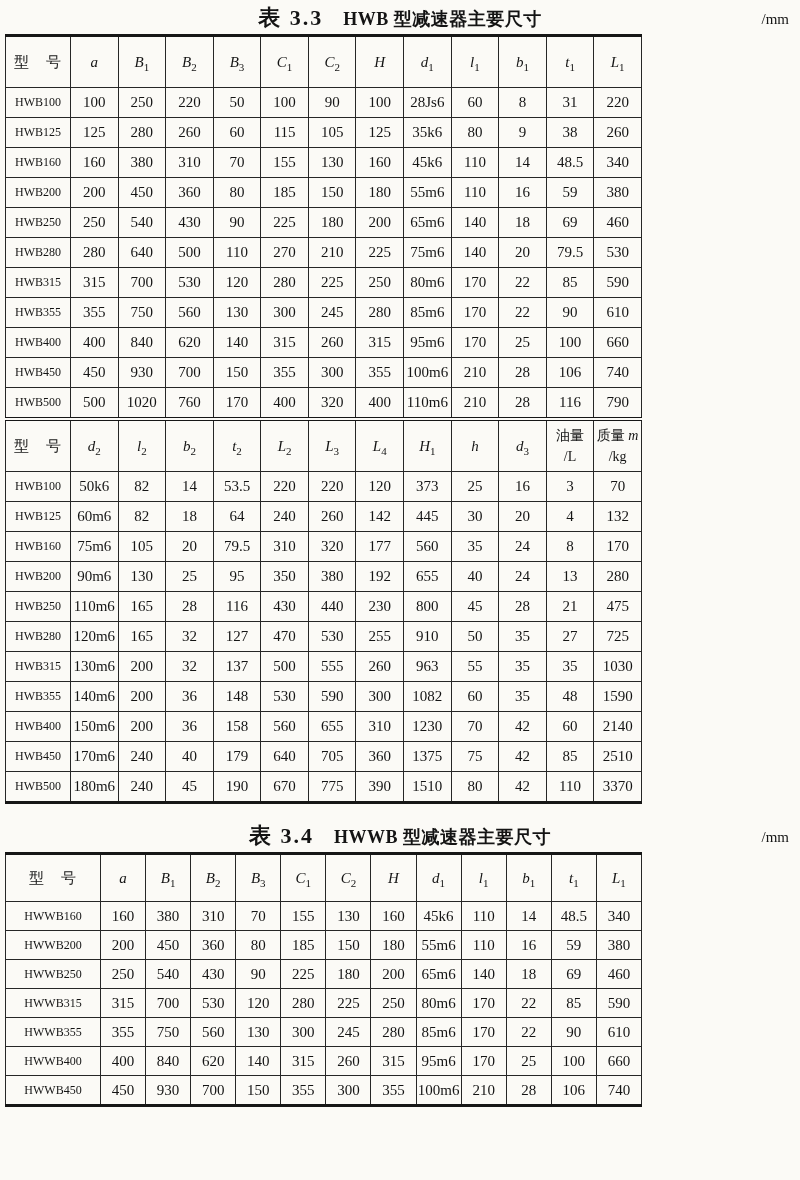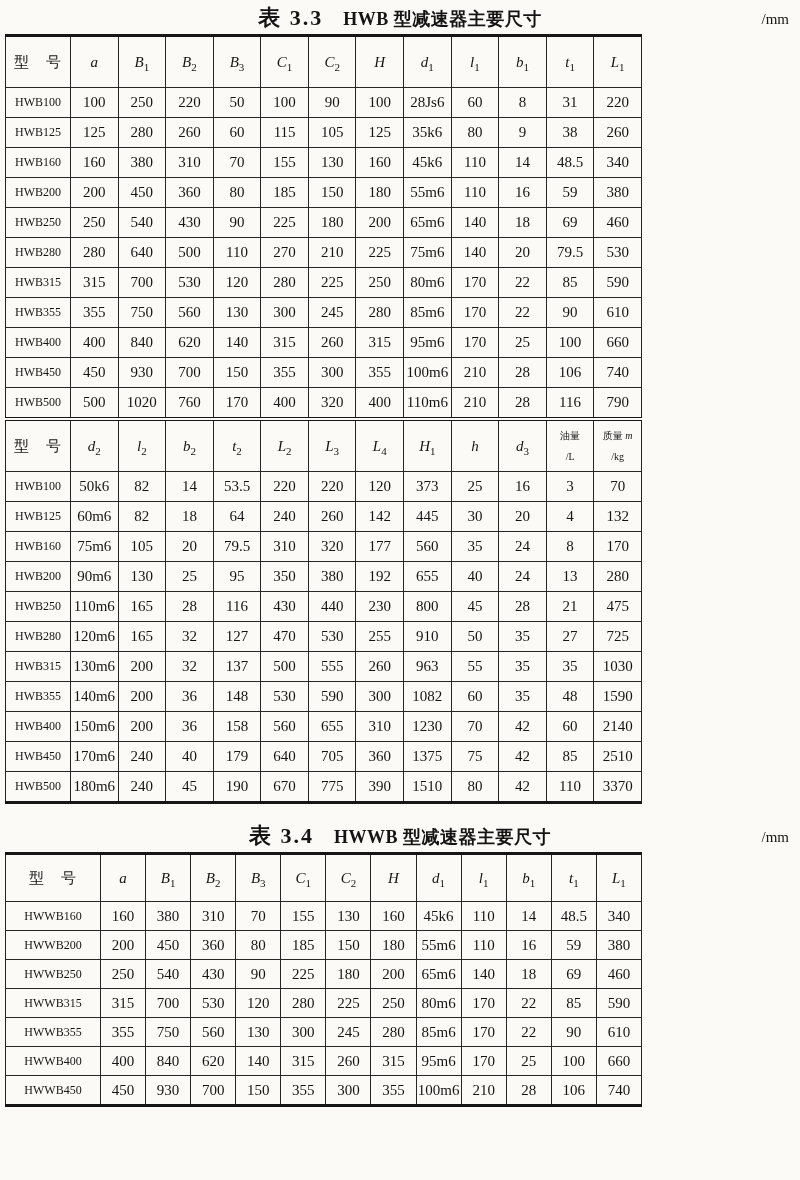--- a/index.html
+++ b/index.html
@@ -53,21 +53,21 @@
   th{height:50px;}
   #table2 th{height:46px;}
   #table1 tbody td{height:29px;}
   #table2 tbody td{height:28px;}
 
   tr.divider th{border-top:4px double #161616;}
 
   th .v, td .v{font-style:italic;}
   th sub{font-size:11px;line-height:0;}
   th.cn{font-size:15px;letter-spacing:1px;}
-  .hline{line-height:21px;font-size:10px;}
+  .hline{line-height:21px;font-size:14px;}
   td.model{font-size:12px;text-align:center;}
 
   .gap{height:20px;}
 </style>
 </head>
 <body>
 
 <div class="page">
 
   <div class="caption-row">

